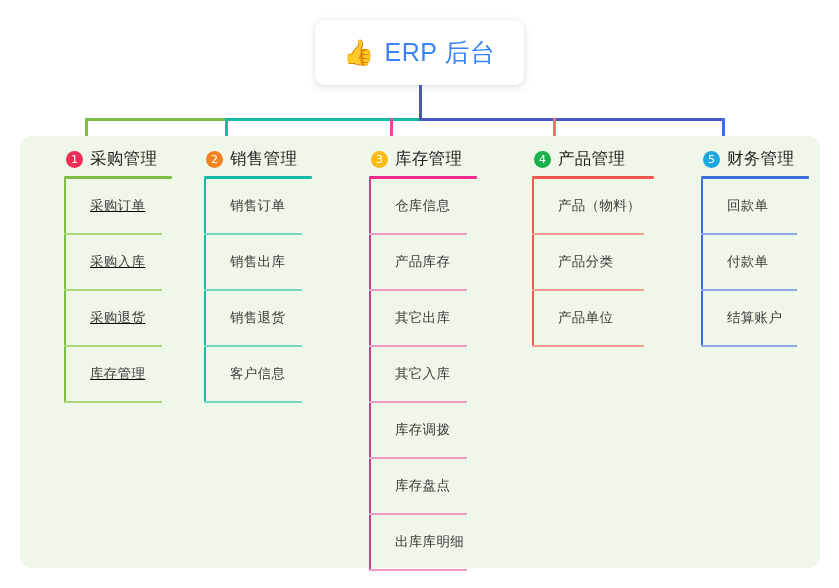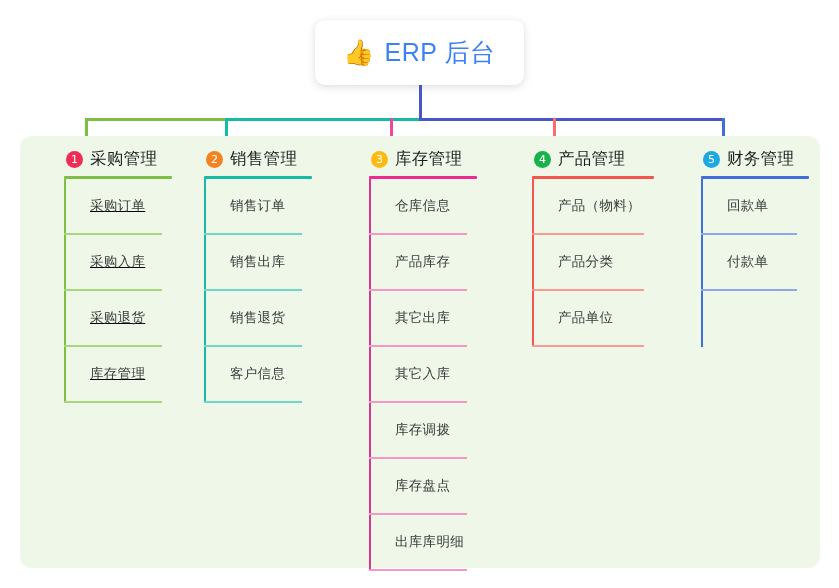--- a/index.html
+++ b/index.html
@@ -272,15 +272,19 @@
       <div class="col-body" style="height: 200px;">
         <div class="spine" style="background: rgb(63, 111, 216); height: 168px;"></div>
         <div class="item">
           <span class="item-label">回款单</span>
           <div class="item-rule" style="background: rgb(143, 169, 232); width: 96px;"></div>
         </div>
         <div class="item">
           <span class="item-label">付款单</span>
           <div class="item-rule" style="background: rgb(143, 169, 232); width: 96px;"></div>
         </div>
+        <div class="item">
+          <span class="item-label">结算账户</span>
+          <div class="item-rule" style="background: rgb(143, 169, 232); width: 96px;"></div>
+        </div>
       </div>
     </div>
   </div>
 
 </body></html>

